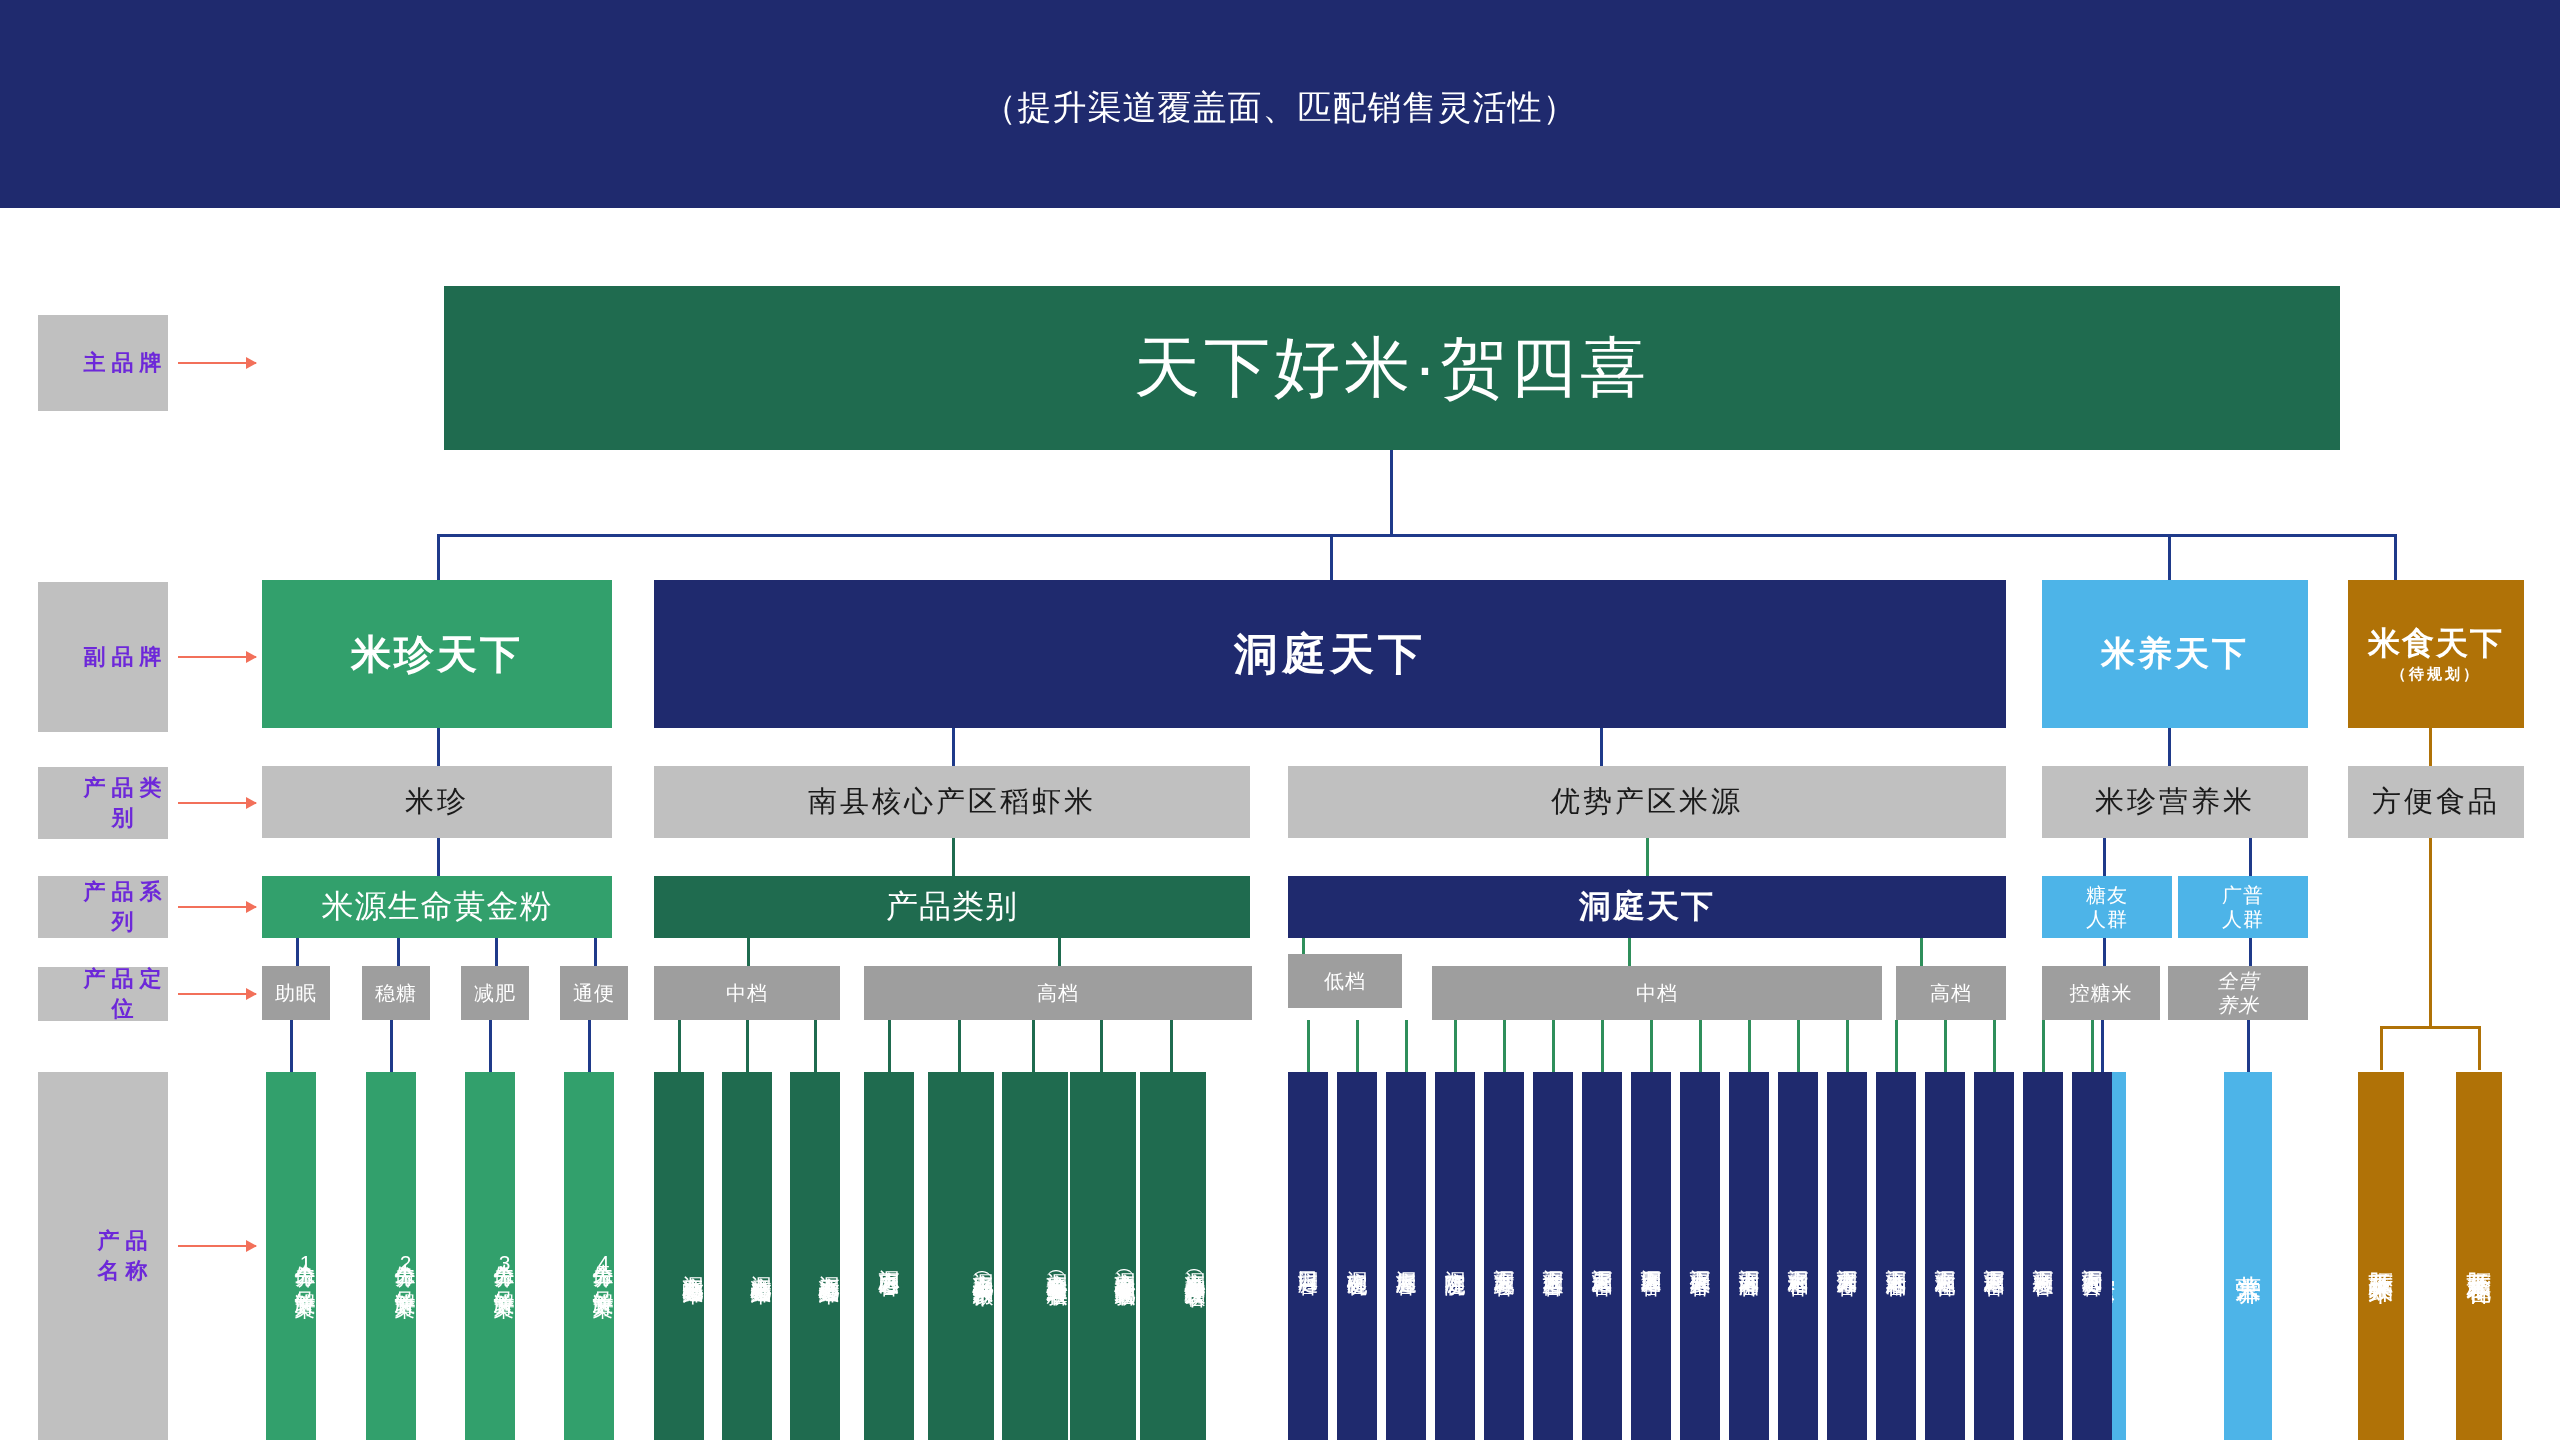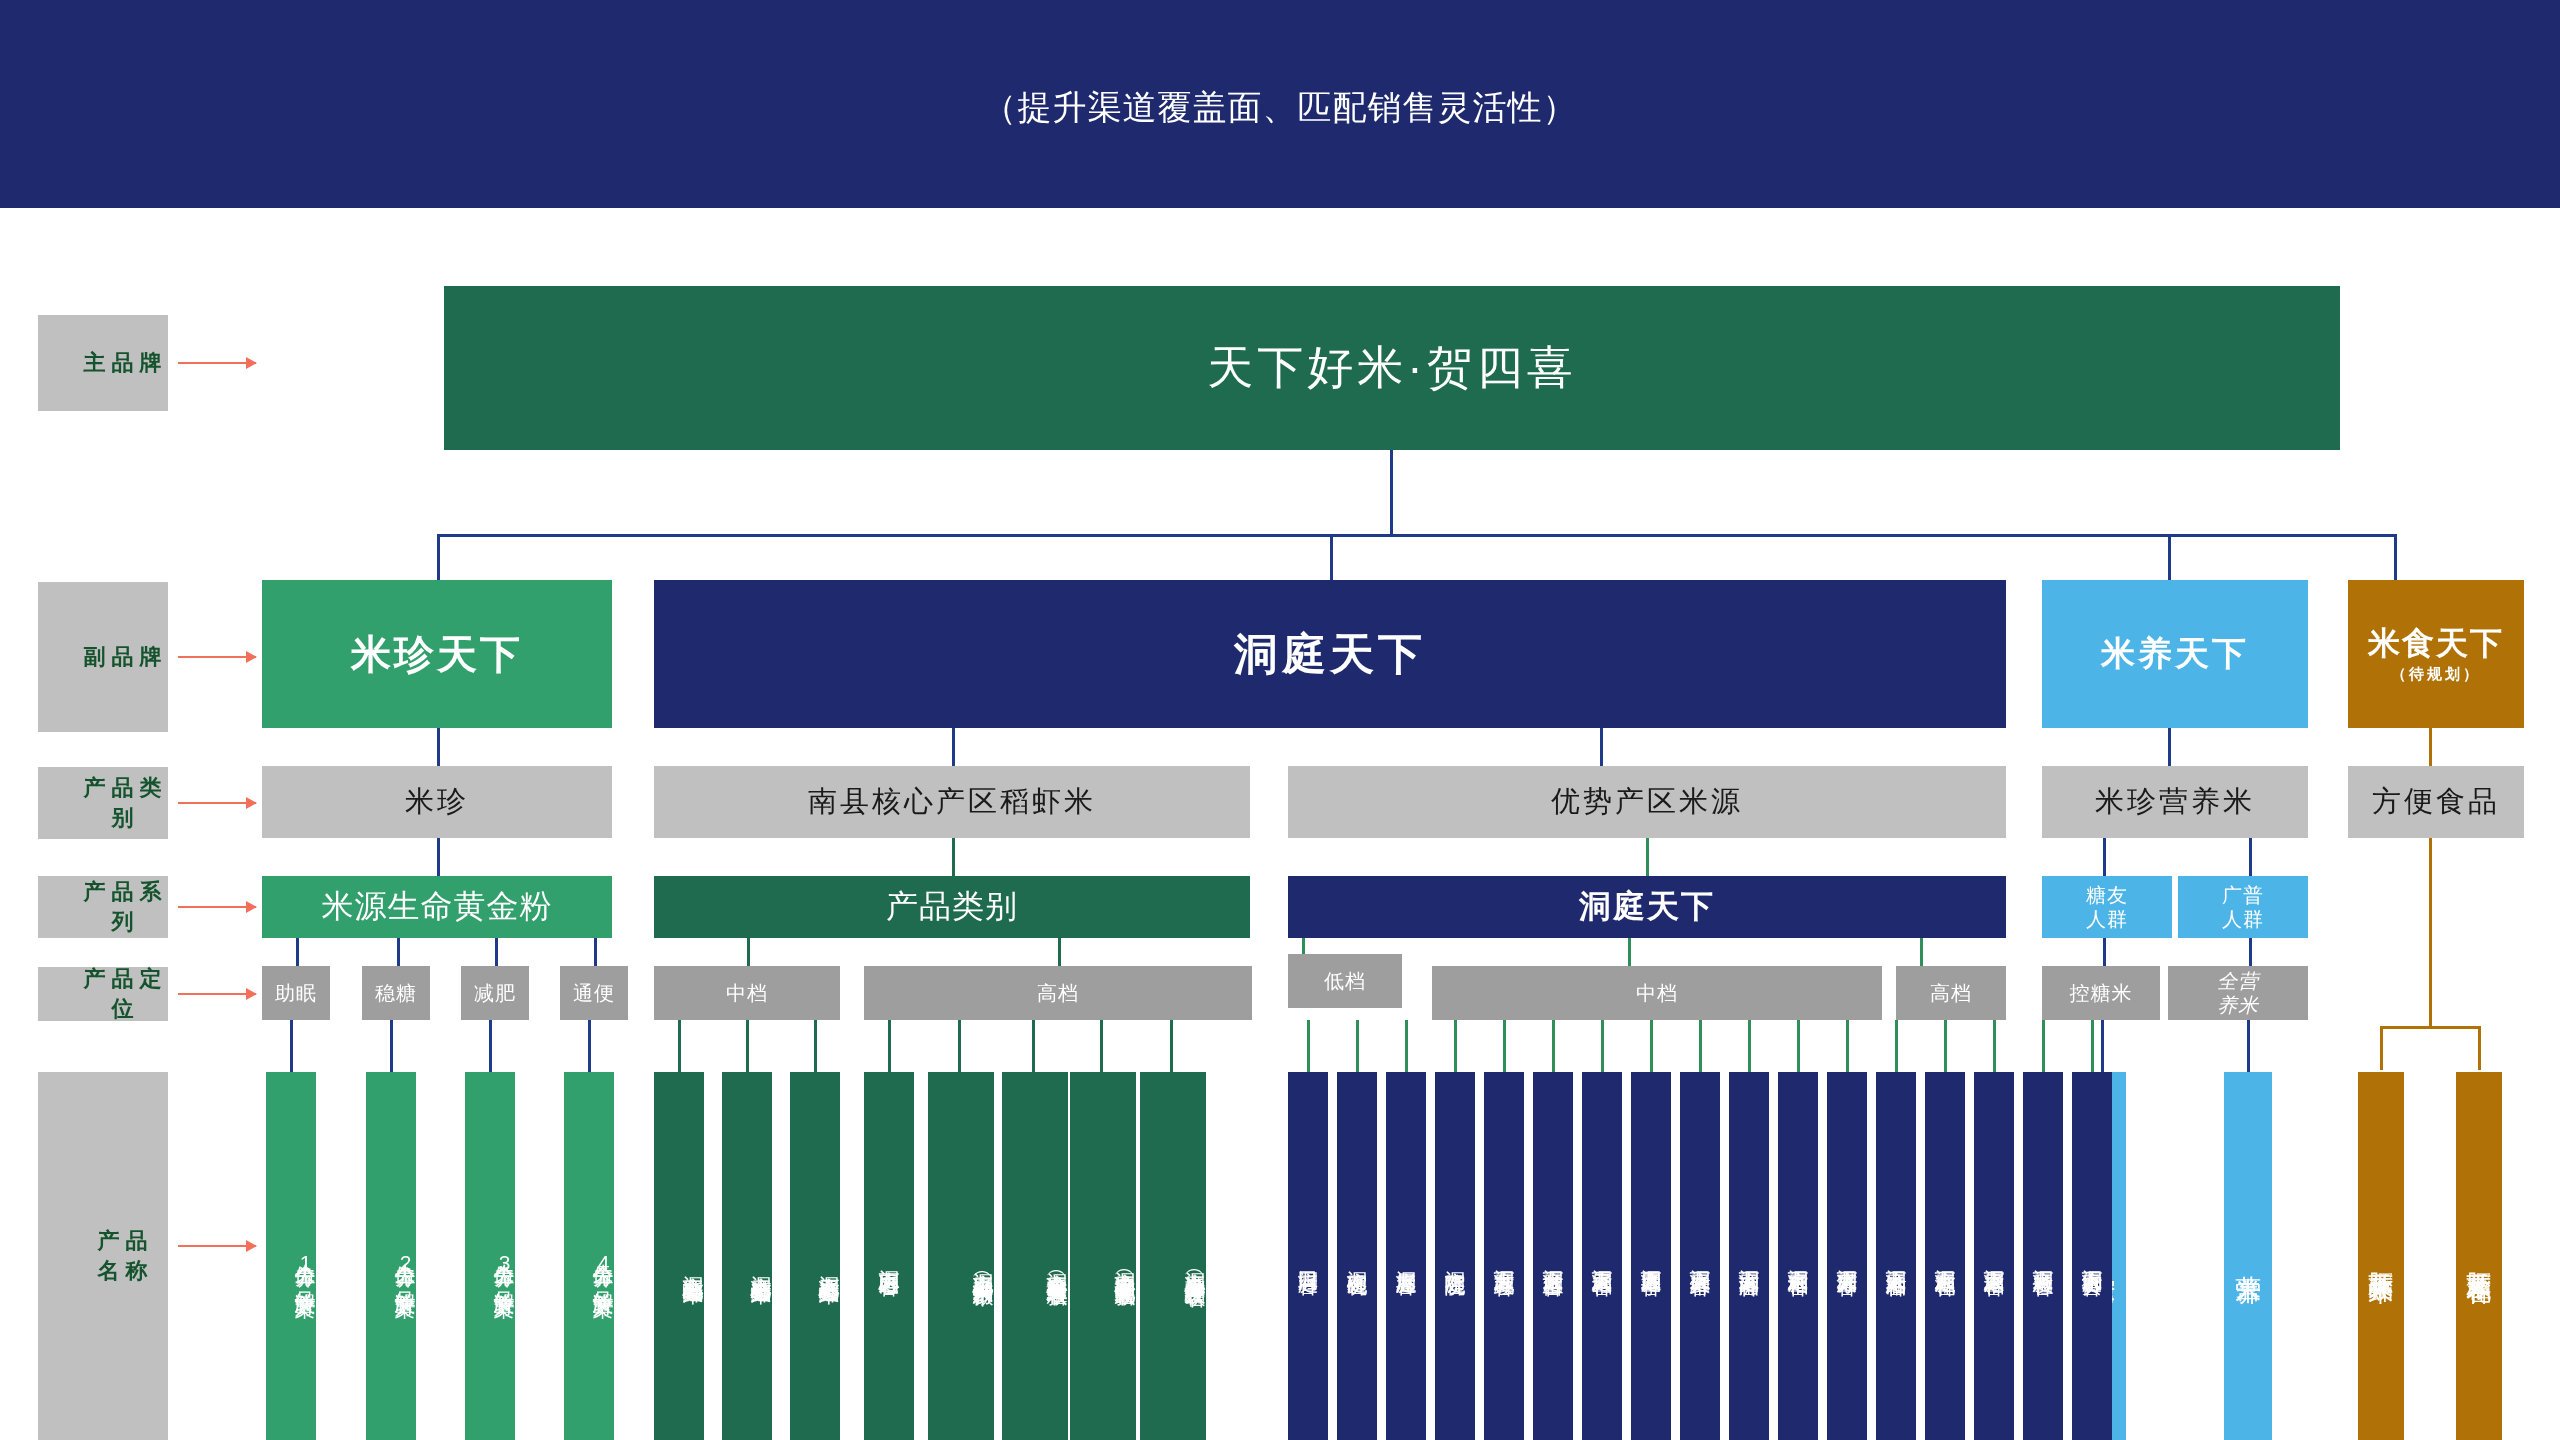--- a/index.html
+++ b/index.html
@@ -21,21 +21,21 @@
     color: #ffffff; font-size: 72px; font-weight: bold;
     letter-spacing: 2px; line-height: 1.08;
   }
   #header-subtitle {
     color: #ffffff; font-size: 34px; font-weight: normal;
     margin-top: 8px; letter-spacing: 1px;
   }
 
   
   .row-label {
-    position: absolute; background: #c0c0c0; color: #14532d;
+    position: absolute; background: #c0c0c0; color: #6d28d9;
     display: flex; align-items: center; justify-content: center;
     font-size: 22px; font-weight: bold; letter-spacing: 6px;
     text-align: center; line-height: 1.35; padding-left: 45px;
   }
   .arrow {
     position: absolute; height: 2px; background: #f2705a;
   }
   .arrow::after {
     content: ""; position: absolute; right: -1px; top: -5px;
     border-left: 11px solid #f2705a;
@@ -52,21 +52,21 @@
   .cat-box {
     background: #c0c0c0; color: #1a1a1a;
     font-size: 29px; letter-spacing: 3px;
   }
   .pos-box {
     background: #9e9e9e; color: #ffffff;
     font-size: 20px; letter-spacing: 1px; line-height: 1.2;
   }
   .brand-main {
     background: #1f6b4f; color: #ffffff;
-    font-size: 46px; letter-spacing: 4px;
+    font-size: 66px; letter-spacing: 4px;
   }
   .sub-green  { background: #32a06c; color:#fff; font-size: 40px; font-weight: bold; letter-spacing: 3px; }
   .sub-navy   { background: #1f2a6e; color:#fff; font-size: 44px; font-weight: bold; letter-spacing: 4px; }
   .sub-lblue  { background: #4db4e8; color:#fff; font-size: 34px; font-weight: bold; letter-spacing: 3px; }
   .sub-brown  { background: #b07207; color:#fff; font-size: 32px; font-weight: bold; letter-spacing: 2px; line-height:1.12; flex-direction:column;}
   .sub-brown .plan { font-size: 15px; font-weight: bold; letter-spacing: 3px; margin-top:4px; }
 
   .ser-green  { background: #32a06c; color:#fff; font-size: 32px; letter-spacing: 1px;}
   .ser-dgreen { background: #1f6b4f; color:#fff; font-size: 32px; letter-spacing: 1px;}
   .ser-navy   { background: #1f2a6e; color:#fff; font-size: 32px; font-weight: bold; letter-spacing: 2px;}

